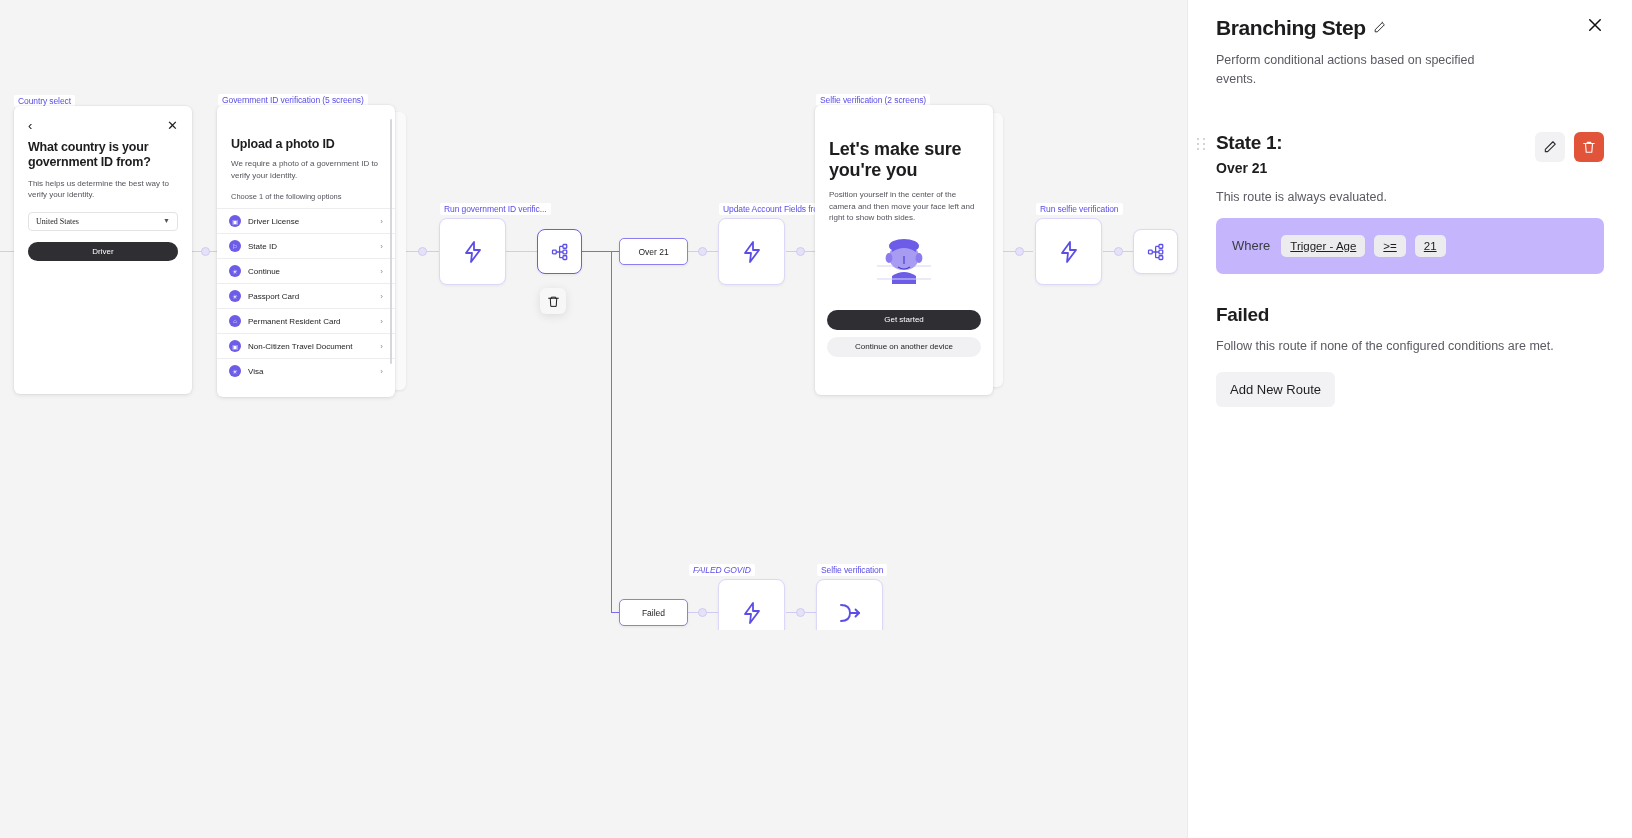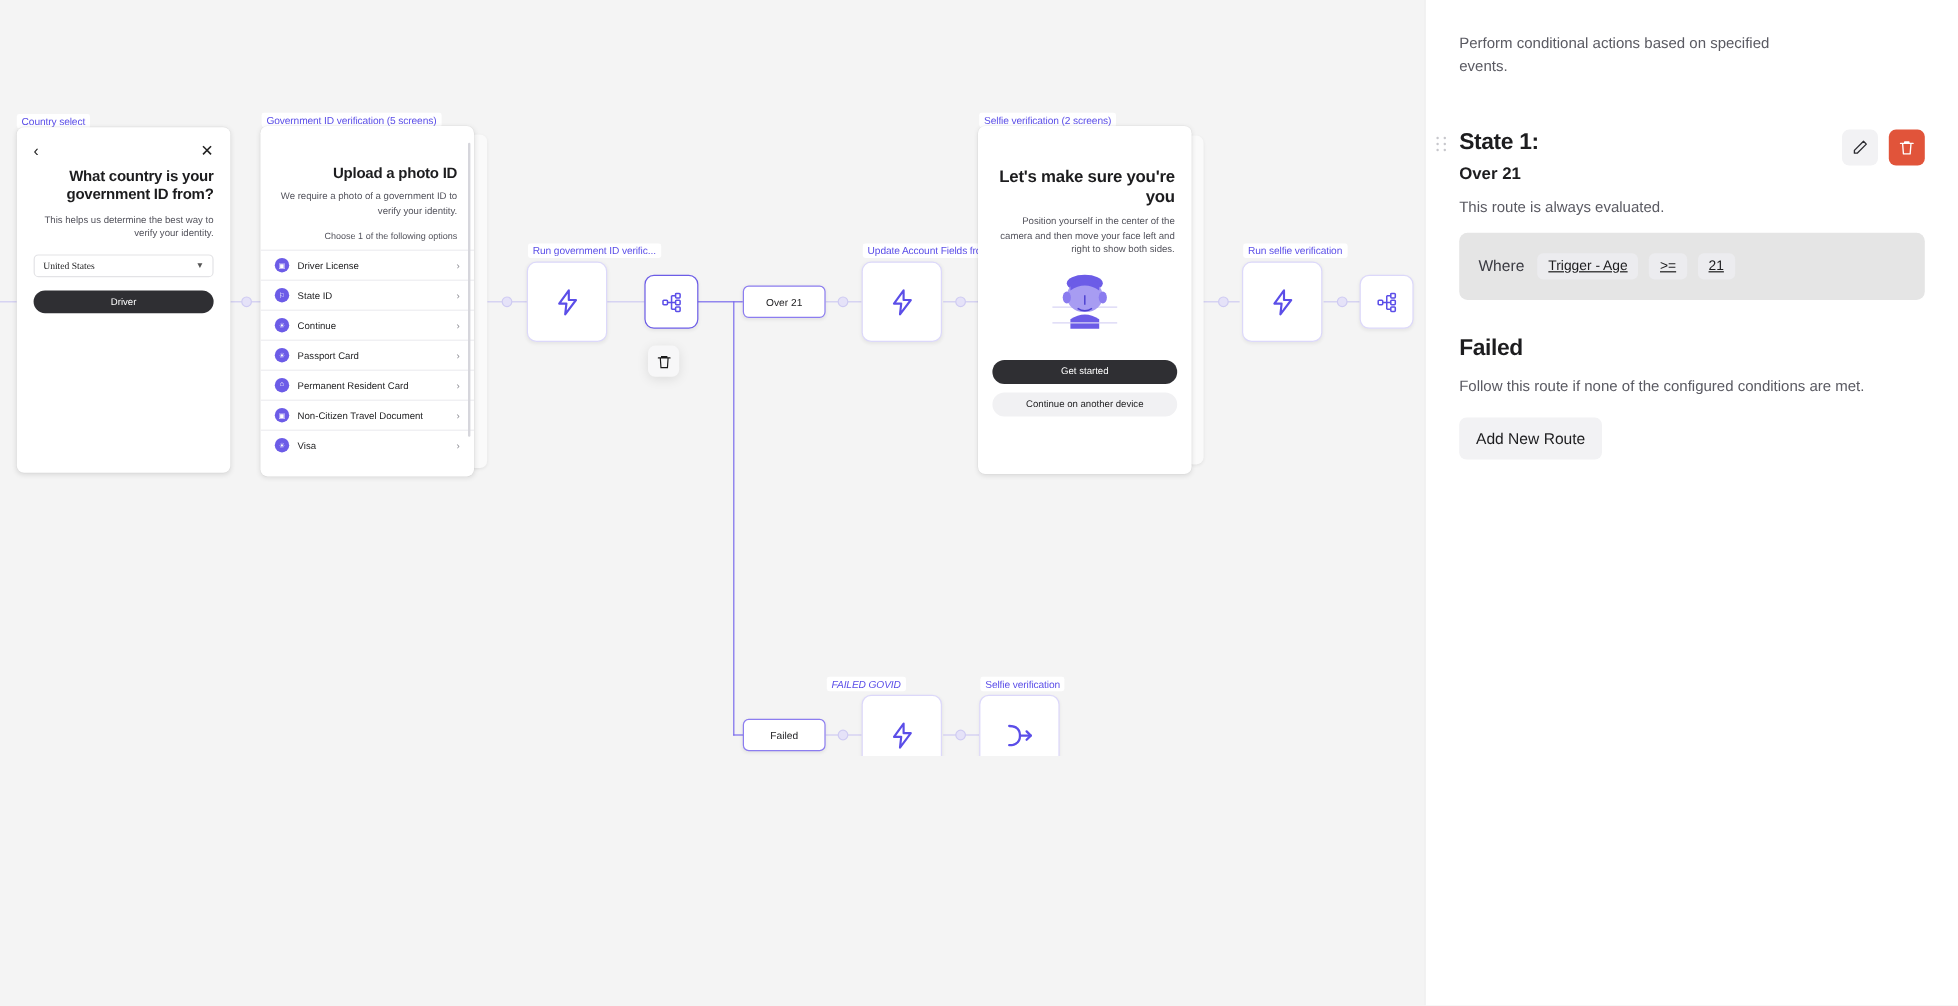--- a/index.html
+++ b/index.html
@@ -11,21 +11,20 @@
   }
   #app { position: relative; width: 1632px; height: 838px; display: flex; }
 
   
   #canvas {
     position: relative;
     width: 1187px; height: 630px;
     background: #f4f4f4;
     overflow: hidden;
     flex: none;
-    text-align: right;
   }
 
   .node-label {
     position: absolute;
     font-size: 8.5px;
     color: #5b4ee8;
     background: #ffffff;
     padding: 1px 4px;
     border-radius: 2px;
     white-space: nowrap;
@@ -85,21 +84,21 @@
   }
   .gv-row .chev { margin-left:auto; color:#8b8b93; font-size:8px; }
   .gv-scroll {
     position:absolute; right:3px; top:14px; width:2.5px; height:245px;
     background:#d6d6dc; border-radius:2px;
   }
 
   
   #card-selfie { left: 815px; top: 105px; width: 178px; height: 290px; }
   #card-selfie-stack1 { left: 988px; top: 113px; width: 15px; height: 274px; }
-  .sf-title { font-size: 14px; font-weight:700; color:#1d1d1f; padding: 34px 14px 0 14px; letter-spacing:-.2px;}
+  .sf-title { font-size: 18px; font-weight:700; color:#1d1d1f; padding: 34px 14px 0 14px; letter-spacing:-.2px;}
   .sf-sub { font-size: 8px; color:#53535c; line-height:1.45; padding: 8px 14px 0 14px; }
   .sf-face { display:flex; justify-content:center; padding-top: 14px; }
   .sf-btn-dark {
     margin: 20px 12px 0 12px; height: 20px; background:#2f2f33; color:#fff;
     border-radius:20px; display:flex; align-items:center; justify-content:center;
     font-size:8px; cursor:pointer;
   }
   .sf-btn-light {
     margin: 7px 12px 0 12px; height: 20px; background:#f1f1f3; color:#1d1d1f;
     border-radius:20px; display:flex; align-items:center; justify-content:center;
@@ -157,21 +156,21 @@
   .route-name { font-size:19px; font-weight:700; color:#1d1d1f; letter-spacing:-.3px; }
   .route-value { font-size:14px; font-weight:700; color:#1d1d1f; margin-top:6px; }
   .route-actions { margin-left:auto; display:flex; gap:9px; }
   .icon-btn {
     width:30px; height:30px; border-radius:6px; background:#f2f2f4;
     display:flex; align-items:center; justify-content:center; cursor:pointer; border:none;
   }
   .icon-btn.danger { background:#e1543a; }
   .route-note { font-size:12.5px; color:#5a5a62; margin-top:14px; }
   .where-box {
-    margin-top:14px; background:#e5e5e5; border-radius:7px;
+    margin-top:14px; background:#c4b5fd; border-radius:7px;
     padding:17px 16px; display:flex; align-items:center; gap:9px;
   }
   .where-label { font-size:13px; color:#3b3b42; margin-right:2px; }
   .chip {
     background:#ececef; border-radius:5px; padding:5px 9px;
     font-size:11.5px; color:#1d1d1f; white-space:nowrap;text-decoration:underline;
   }
   .failed-title { font-size:19px; font-weight:700; color:#1d1d1f; margin-top:30px; letter-spacing:-.3px;}
   .failed-note { font-size:12.5px; color:#5a5a62; margin-top:13px; }
   .add-route-btn {
@@ -357,20 +356,33 @@
         <path d="M4 3 Q13 3 13 11 Q13 19 4 19"></path>
         <path d="M13 11 H22"></path>
         <path d="M18.5 7.5 L22 11 L18.5 14.5"></path>
       </svg>
     </div>
 
   </div>
 
   <div id="panel">
 
+    <div class="p-titlerow">
+      <span class="p-title">Branching Step</span>
+      <span class="p-pencil">
+        <svg width="13" height="13" viewBox="0 0 24 24" fill="none" stroke="#2b2b30" stroke-width="1.8" stroke-linecap="round" stroke-linejoin="round">
+          <path d="M17 3l4 4L8 20H4v-4L17 3z"></path>
+        </svg>
+      </span>
+      <span class="p-close">
+        <svg width="18" height="18" viewBox="0 0 24 24" fill="none" stroke="#111" stroke-width="2" stroke-linecap="round">
+          <path d="M5 5l14 14M19 5L5 19"></path>
+        </svg>
+      </span>
+    </div>
 
     <div class="p-desc">Perform conditional actions based on specified events.</div>
 
     <div class="route-block">
       <span class="drag-dots">
         <i></i>
           <i></i>
           <i></i>
           <i></i>
           <i></i>

